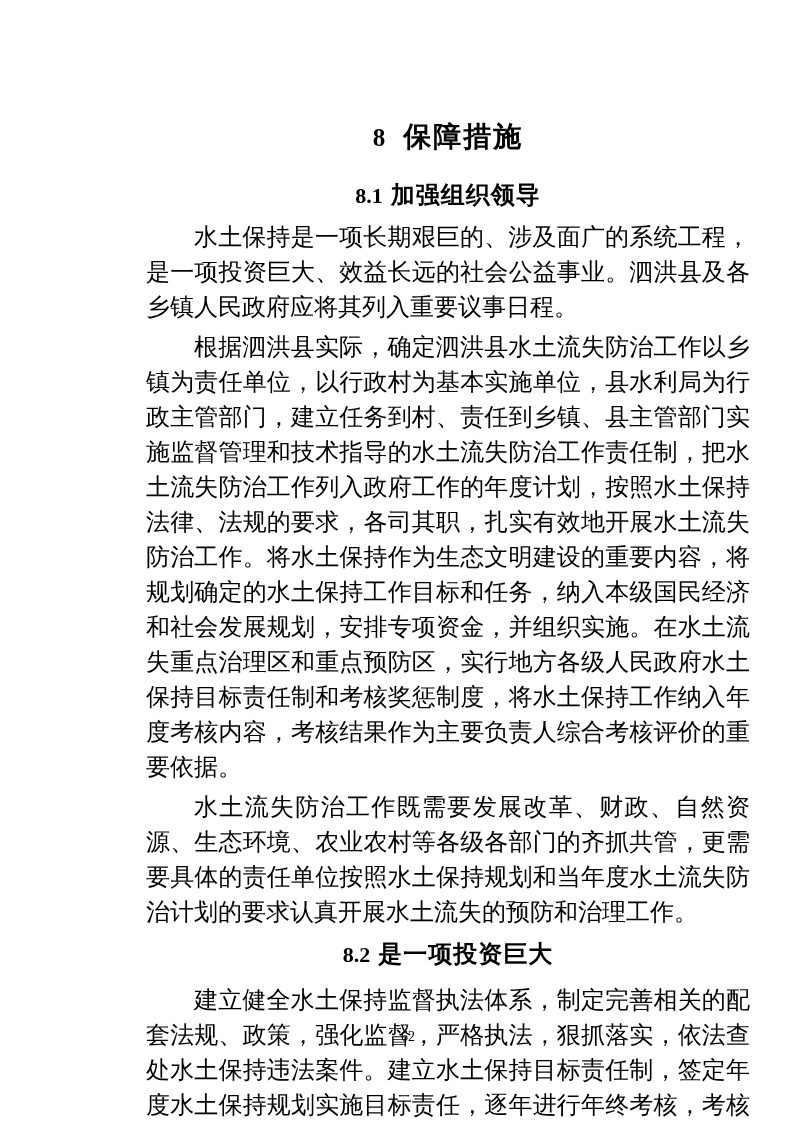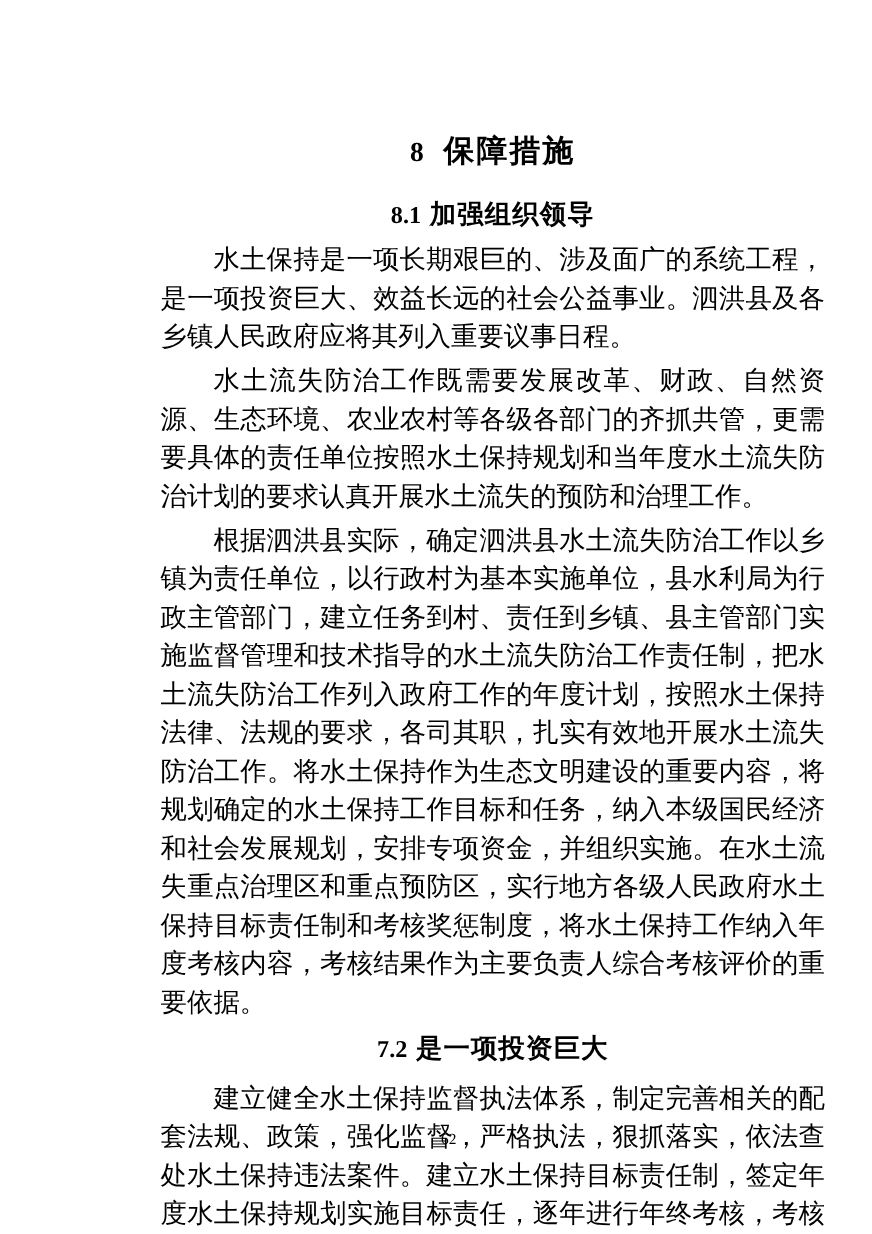--- a/index.html
+++ b/index.html
@@ -86,27 +86,27 @@
 
     <div class="chapter-title">
       <span class="chapter-number">8</span><span class="chapter-title-text">保障措施</span>
     </div>
 
     <div id="section-1">
       <h2 class="section-heading">
         <span class="heading-number">8.1</span><span class="heading-text">加强组织领导</span>
       </h2>
       <p class="body-para">水土保持是一项长期艰巨的、涉及面广的系统工程，是一项投资巨大、效益长远的社会公益事业。泗洪县及各乡镇人民政府应将其列入重要议事日程。</p>
+      <p class="body-para">根据泗洪县实际，确定泗洪县水土流失防治工作以乡镇为责任单位，以行政村为基本实施单位，县水利局为行政主管部门，建立任务到村、责任到乡镇、县主管部门实施监督管理和技术指导的水土流失防治工作责任制，把水土流失防治工作列入政府工作的年度计划，按照水土保持法律、法规的要求，各司其职，扎实有效地开展水土流失防治工作。将水土保持作为生态文明建设的重要内容，将规划确定的水土保持工作目标和任务，纳入本级国民经济和社会发展规划，安排专项资金，并组织实施。在水土流失重点治理区和重点预防区，实行地方各级人民政府水土保持目标责任制和考核奖惩制度，将水土保持工作纳入年度考核内容，考核结果作为主要负责人综合考核评价的重要依据。</p>
       <p class="body-para">水土流失防治工作既需要发展改革、财政、自然资源、生态环境、农业农村等各级各部门的齐抓共管，更需要具体的责任单位按照水土保持规划和当年度水土流失防治计划的要求认真开展水土流失的预防和治理工作。</p>
-      <p class="body-para">根据泗洪县实际，确定泗洪县水土流失防治工作以乡镇为责任单位，以行政村为基本实施单位，县水利局为行政主管部门，建立任务到村、责任到乡镇、县主管部门实施监督管理和技术指导的水土流失防治工作责任制，把水土流失防治工作列入政府工作的年度计划，按照水土保持法律、法规的要求，各司其职，扎实有效地开展水土流失防治工作。将水土保持作为生态文明建设的重要内容，将规划确定的水土保持工作目标和任务，纳入本级国民经济和社会发展规划，安排专项资金，并组织实施。在水土流失重点治理区和重点预防区，实行地方各级人民政府水土保持目标责任制和考核奖惩制度，将水土保持工作纳入年度考核内容，考核结果作为主要负责人综合考核评价的重要依据。</p>
     </div>
 
     <div id="section-2">
       <h2 class="section-heading">
-        <span class="heading-number">7.2</span><span class="heading-text">是一项投资巨大</span>
+        <span class="heading-number">8.2</span><span class="heading-text">是一项投资巨大</span>
       </h2>
       <p class="body-para">建立健全水土保持监督执法体系，制定完善相关的配套法规、政策，强化监督，严格执法，狠抓落实，依法查处水土保持违法案件。建立水土保持目标责任制，签定年度水土保持规划实施目标责任，逐年进行年终考核，考核结果作为泗洪县及各乡镇政府年度政绩内容之一。</p>
     </div>
 
   </div>
 
   <div class="page-footer">
     <span>62</span>
   </div>
 </div>

